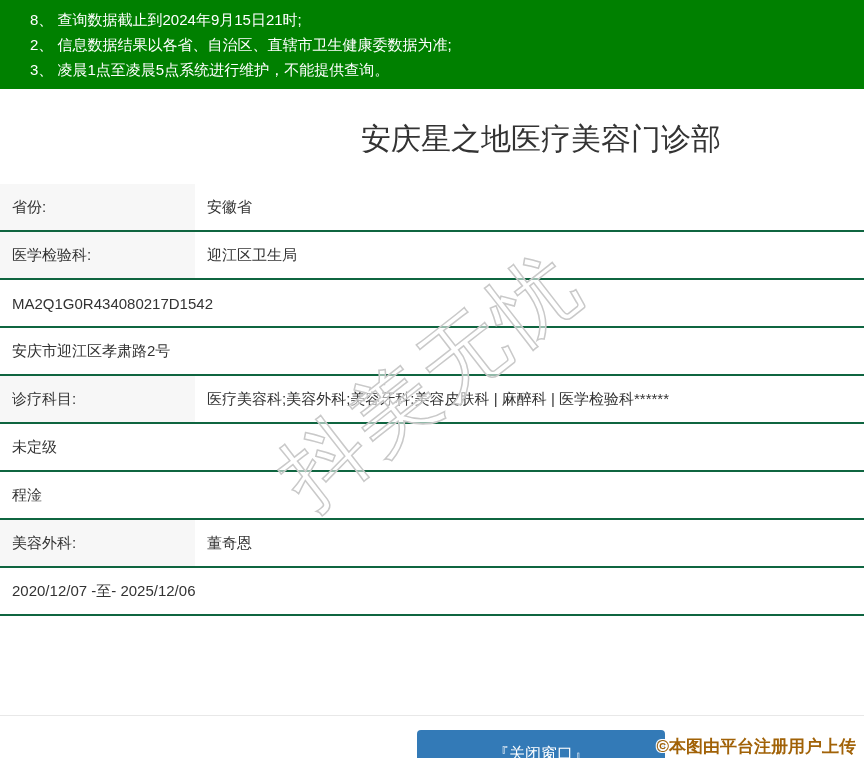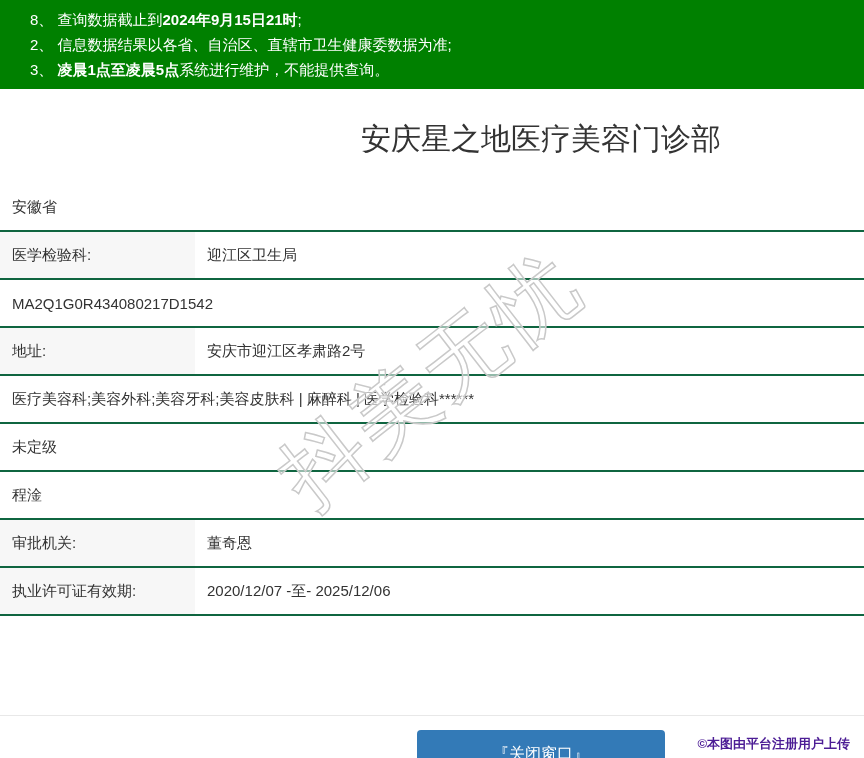--- a/index.html
+++ b/index.html
@@ -14,21 +14,21 @@
   
   .notice-bar {
     width: 1082px;
     height: 89px;
     background: #008000;
     color: #ffffff;
     padding: 7px 20px 0 30px;
     font-size: 15px;
   }
   .notice-line { line-height: 25px; white-space: nowrap; }
-  .notice-line b { font-weight: bold; }
+  .notice-line b { font-weight: normal; }
   
   .page { width: 1082px; position: relative; }
   h1.org-title {
     padding-top: 30px;
     height: 95px;
     text-align: center;
     font-size: 30px;
     font-weight: 400;
     line-height: 40px;
     color: #333333;
@@ -94,73 +94,73 @@
     border: none;
     border-radius: 4px;
     font-size: 16px;
     font-family: inherit;
     text-align: center;
     padding-top: 8px;
     cursor: pointer;
   }
   .upload-credit {
     position: absolute;
-    right: 14px;
+    right: 8px;
     top: 735px;
-    font-size: 13px;
+    font-size: 17px;
     font-weight: bold;
-    color: #4c1d95;
+    color: #a16207;
     text-shadow: -1px -1px 0 #ffffff, 1px -1px 0 #ffffff,
                  -1px 1px 0 #ffffff, 1px 1px 0 #ffffff;
     z-index: 60;
   }
 </style>
 </head>
 <body>
 
 <div class="notice-bar">
   <div class="notice-line"><span>8、 查询数据截止到</span><b>2024年9月15日21时</b><span>;</span></div>
   <div class="notice-line"><span>2、 信息数据结果以各省、自治区、直辖市卫生健康委数据为准;</span><b></b><span></span></div>
   <div class="notice-line"><span>3、 </span><b>凌晨1点至凌晨5点</b><span>系统进行维护，不能提供查询。</span></div>
 </div>
 
 <div class="page">
 
   <h1 class="org-title">安庆星之地医疗美容门诊部</h1>
 
   <div class="info-table">
     <div class="info-row">
+      <div class="info-label">省份:</div>
       <div class="info-value">安徽省</div>
     </div>
     <div class="info-row">
       <div class="info-label">医学检验科:</div>
       <div class="info-value">迎江区卫生局</div>
     </div>
     <div class="info-row">
       <div class="info-value">MA2Q1G0R434080217D1542</div>
     </div>
     <div class="info-row">
-      <div class="info-label">地址:</div>
       <div class="info-value">安庆市迎江区孝肃路2号</div>
     </div>
     <div class="info-row">
+      <div class="info-label">诊疗科目:</div>
       <div class="info-value">医疗美容科;美容外科;美容牙科;美容皮肤科 | 麻醉科 | 医学检验科******</div>
     </div>
     <div class="info-row">
       <div class="info-value">未定级</div>
     </div>
     <div class="info-row">
       <div class="info-value">程淦</div>
     </div>
     <div class="info-row">
-      <div class="info-label">审批机关:</div>
+      <div class="info-label">美容外科:</div>
       <div class="info-value">董奇恩</div>
     </div>
     <div class="info-row">
-      <div class="info-label">执业许可证有效期:</div>
       <div class="info-value">2020/12/07 -至- 2025/12/06</div>
     </div>
   </div>
 </div>
 
 <div class="watermark">抖美无忧</div>
 
 <div class="bottom-divider"></div>
 <button class="close-button">『关闭窗口』</button>
 <div class="upload-credit">©本图由平台注册用户上传</div>

